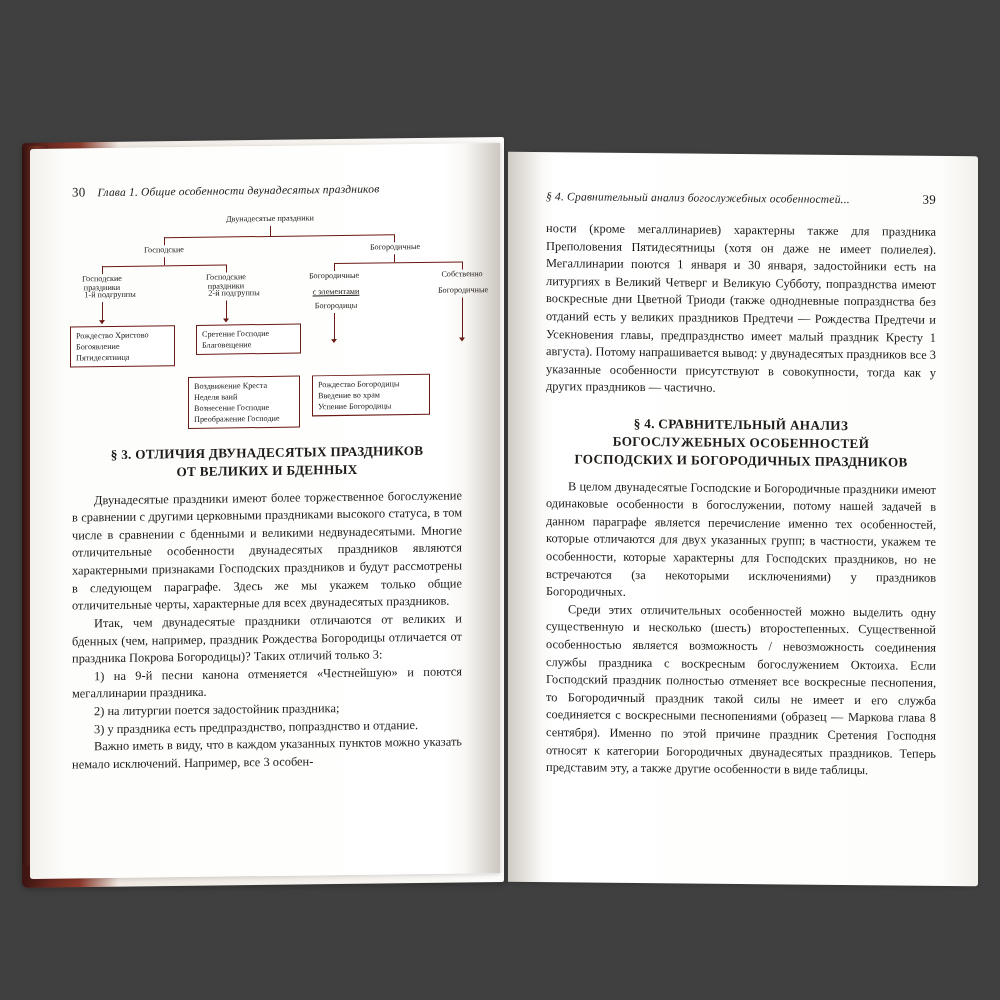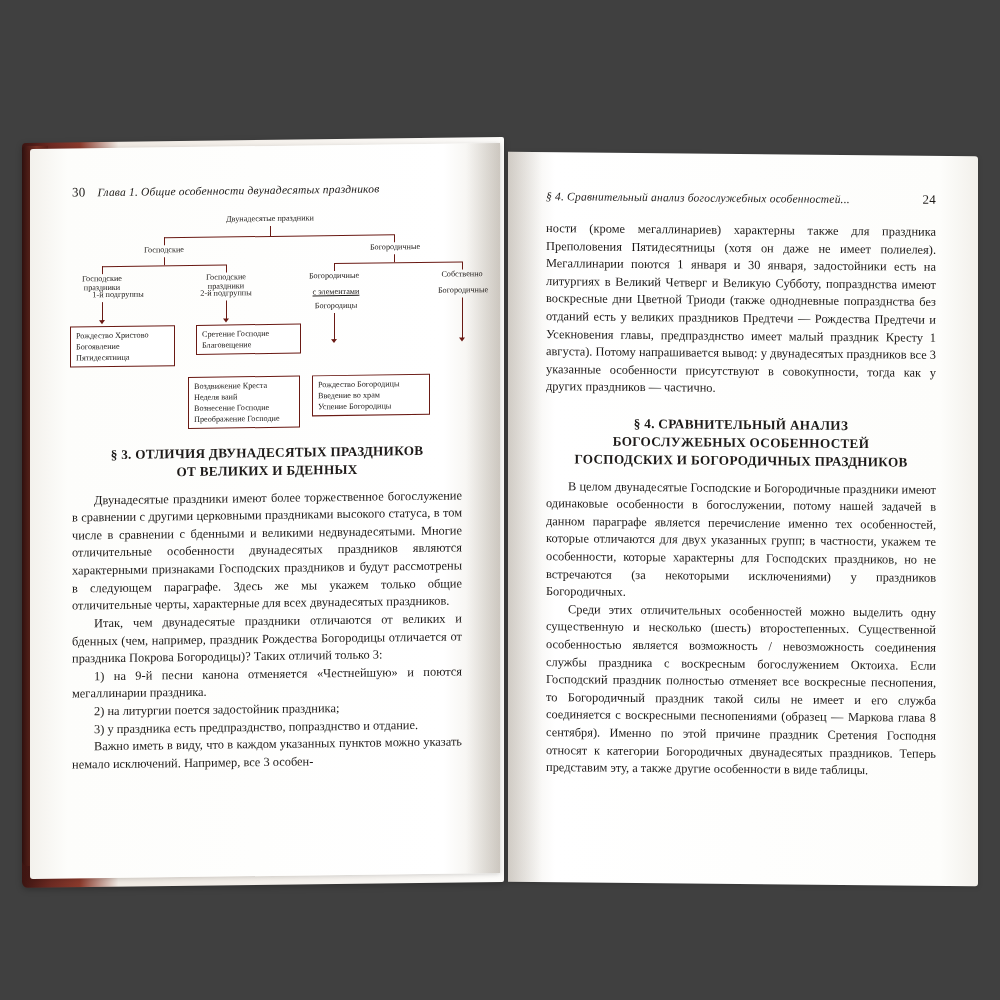--- a/index.html
+++ b/index.html
@@ -141,22 +141,22 @@
           <div class="vline" style="left:322px;top:42px;height:8px;"></div>
           <div class="hline" style="left:262px;top:50px;width:128px;"></div>
           <div class="vline" style="left:262px;top:50px;height:8px;"></div>
           <div class="vline" style="left:390px;top:50px;height:8px;"></div>
 
           <div class="plain" style="left:-8px;top:58px;width:76px;">Господские праздники</div>
           <div class="plain" style="left:116px;top:58px;width:76px;">Господские праздники</div>
           <div class="plain" style="left:228px;top:58px;width:68px;">Богородичные</div>
           <div class="plain" style="left:356px;top:58px;width:68px;">Собственно</div>
 
-          <div class="plain" style="left:16px;top:74px;width:60px;">1-й подгруппы</div>
-          <div class="plain" style="left:124px;top:74px;width:60px;">2-й подгруппы</div>
+          <div class="plain" style="left:8px;top:74px;width:60px;">1-й подгруппы</div>
+          <div class="plain" style="left:132px;top:74px;width:60px;">2-й подгруппы</div>
           <div class="plain" style="left:232px;top:74px;width:64px;text-decoration:underline;">с элементами</div>
           <div class="plain" style="left:232px;top:88px;width:64px;">Богородицы</div>
           <div class="plain" style="left:356px;top:74px;width:70px;">Богородичные</div>
 
           <div class="vline" style="left:30px;top:86px;height:20px;"></div>
           <div class="arrow" style="left:27px;top:104px;"></div>
           <div class="vline" style="left:154px;top:86px;height:20px;"></div>
           <div class="arrow" style="left:151px;top:104px;"></div>
           <div class="vline" style="left:262px;top:100px;height:28px;"></div>
           <div class="arrow" style="left:259px;top:126px;"></div>
@@ -198,21 +198,21 @@
         <p class="body">Важно иметь в виду, что в каждом указанных пунктов можно указать немало исключений. Например, все 3 особен-</p>
       </div>
       <div class="gutter-shadow-l"></div>
     </div>
 
     <div class="page right">
       <div class="page-inner">
 
         <div class="runhead right">
           <span class="rh-title">§ 4. Сравнительный анализ богослужебных особенностей...</span>
-          <span class="folio">24</span>
+          <span class="folio">39</span>
         </div>
 
         <p class="body" style="text-indent:0;">ности (кроме мегаллинариев) характерны также для праздника Преполовения Пятидесятницы (хотя он даже не имеет полиелея). Мегаллинарии поются 1 января и 30 января, задостойники есть на литургиях в Великий Четверг и Великую Субботу, попразднства имеют воскресные дни Цветной Триоди (также однодневные попразднства без отданий есть у великих праздников Предтечи — Рождества Предтечи и Усекновения главы, предпразднство имеет малый праздник Кресту 1 августа). Потому напрашивается вывод: у двунадесятых праздников все 3 указанные особенности присутствуют в совокупности, тогда как у других праздников — частично.</p>
 
         <h2 class="sec">
           <span>§ 4. СРАВНИТЕЛЬНЫЙ АНАЛИЗ</span><br>
           <span>БОГОСЛУЖЕБНЫХ ОСОБЕННОСТЕЙ</span><br>
           <span>ГОСПОДСКИХ И БОГОРОДИЧНЫХ ПРАЗДНИКОВ</span>
         </h2>
 

